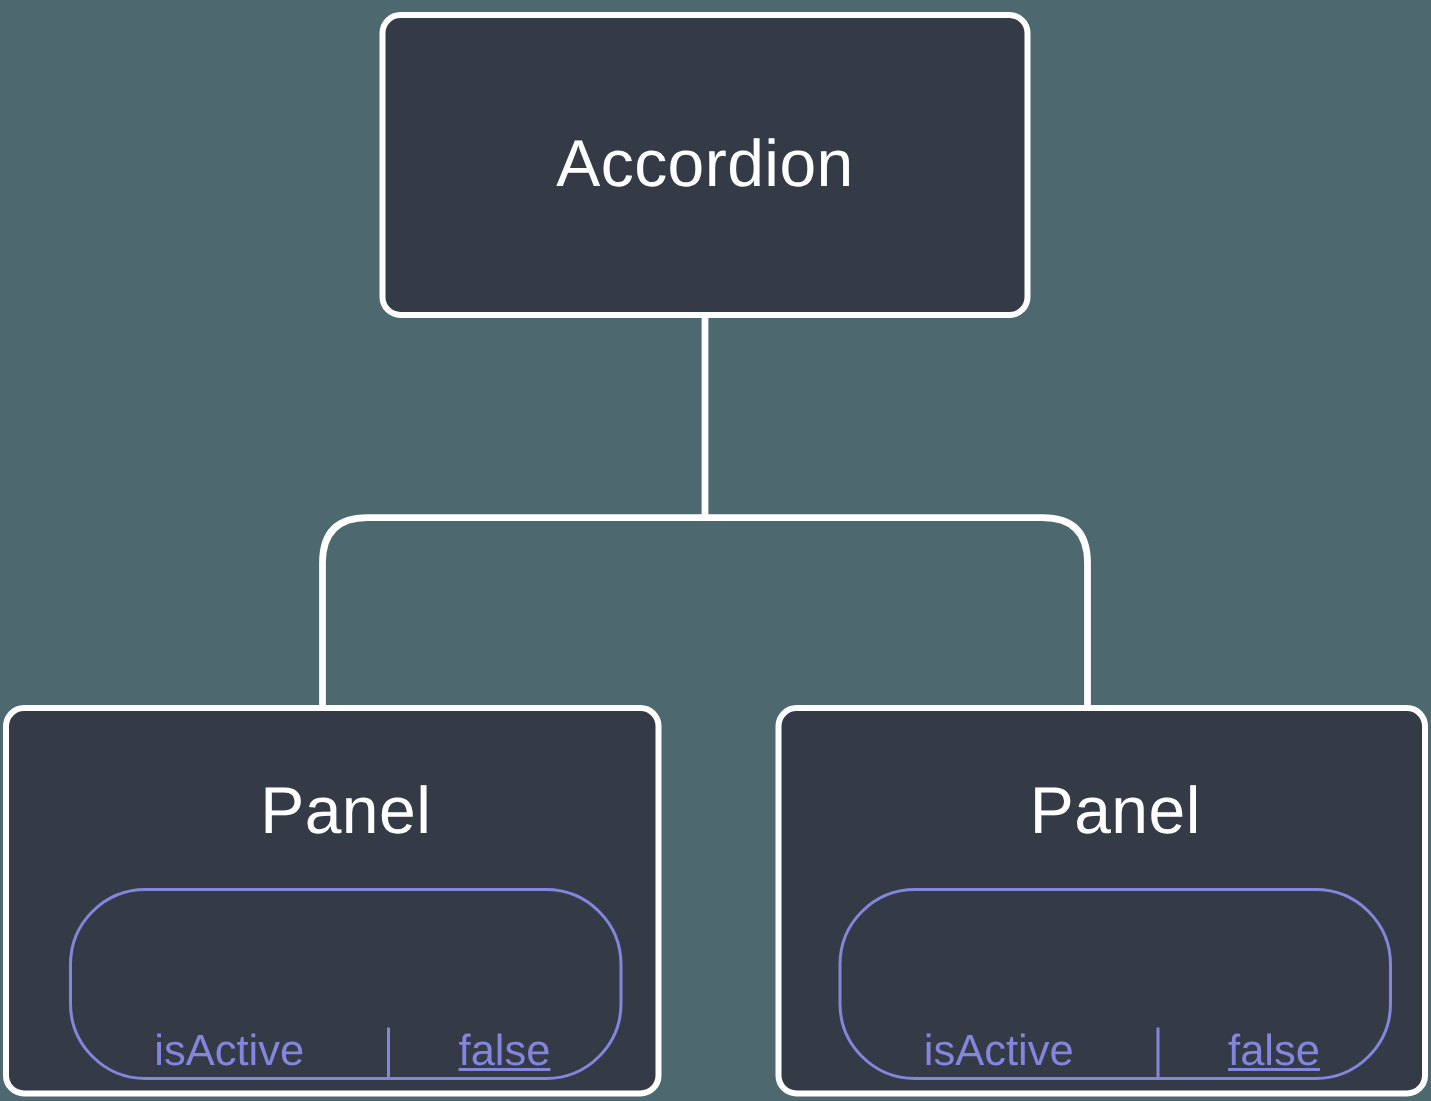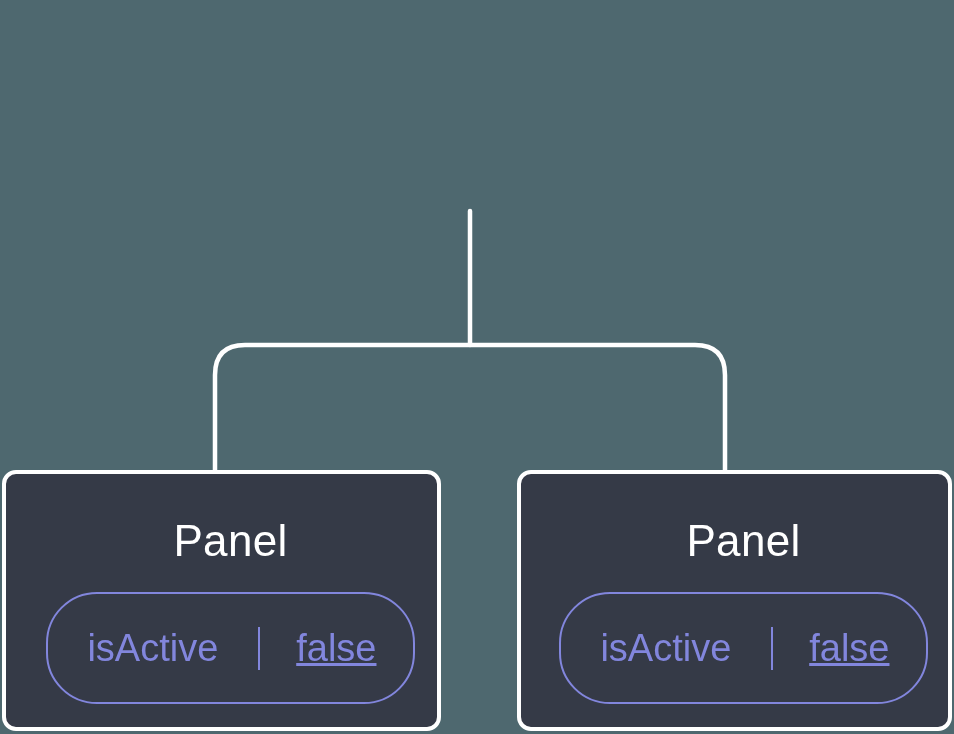--- a/index.html
+++ b/index.html
@@ -38,27 +38,27 @@
   .root {
     left: 253px; top: 8px;
     width: 434px; height: 204px;
     justify-content: center;
   }
   .panel { top: 470px; width: 439px; height: 261px; padding-top: 40px; padding-left: 18px; }
   .panel-left  { left: 2px; }
   .panel-right { left: 517px; width: 435px; }
   .state-pill {
     margin-top: 24px;
-    width: 369px; height: 112px;
+    width: 369px; height: 128px;
     border: 2px solid var(--state-accent, #8286DD);
     border-radius: 51px;
     display: flex;
-    align-items: center;
+    align-items: flex-end;
     color: var(--state-accent, #8286DD);
-    font-size: 38px;
+    font-size: 29px;
     overflow: hidden;
   }
   .state-name {
     flex: 0 0 58%;
     display: flex; align-items: center; justify-content: center;
     border-right: 2px solid var(--state-accent, #8286DD);
   }
   .state-value {
     flex: 1 1 auto;
     display: flex; align-items: center; justify-content: center; text-decoration: underline;
@@ -67,20 +67,23 @@
 </head>
 <body>
 
 <div class="canvas">
 
   <svg class="connectors" viewBox="0 0 954 734" aria-hidden="true">
     <path d="M470 211 L470 345"></path>
     <path d="M215 470 L215 375 Q215 345 245 345 L695 345 Q725 345 725 375 L725 470"></path>
   </svg>
 
+  <div class="node root">
+    <span class="node-label">Accordion</span>
+  </div>
 
   <div class="node panel panel-left">
     <span class="node-label">Panel</span>
     <div class="state-pill">
       <span class="state-name">isActive</span>
       <span class="state-value">false</span>
     </div>
   </div>
 
   <div class="node panel panel-right">

